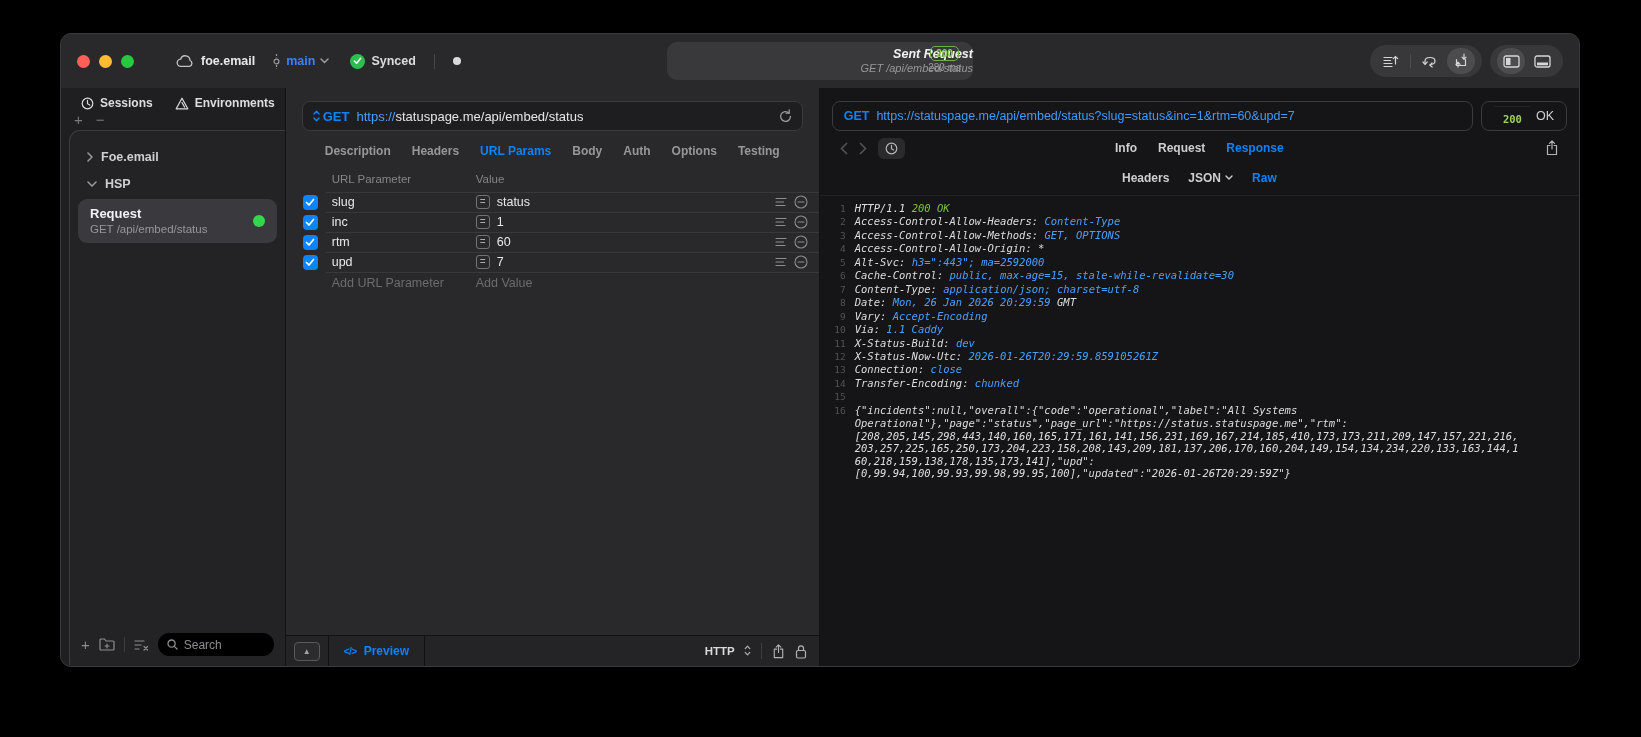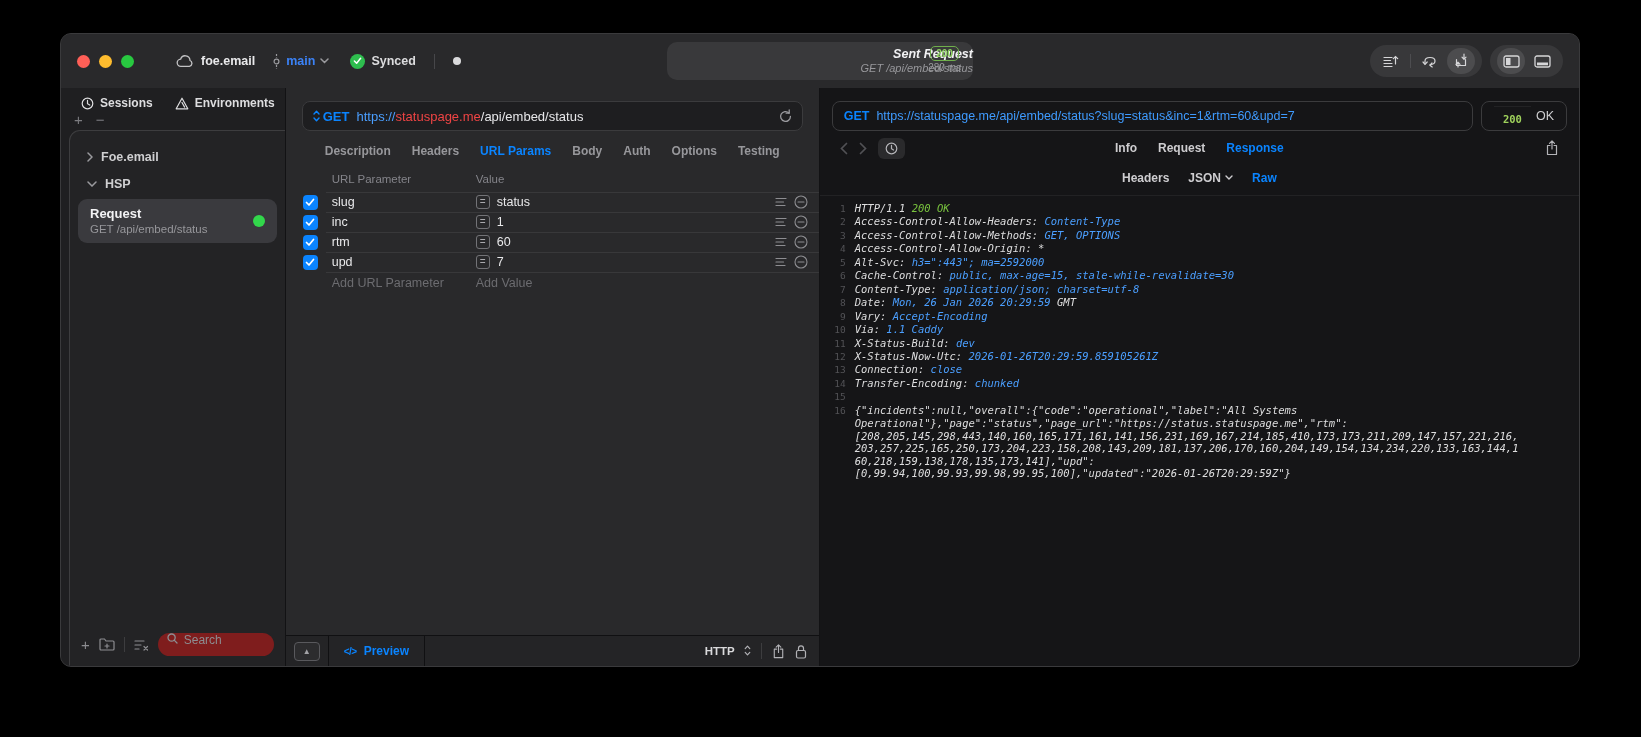--- a/index.html
+++ b/index.html
@@ -44,29 +44,29 @@
   .sb-inner{margin-left:8px;margin-top:3px;flex:1;border-top-left-radius:11px;border-top:1px solid #3d3d3f;
             border-left:1px solid #3d3d3f;background:#232325;display:flex;flex-direction:column;padding-top:13px;min-height:0;}
   .tree-item{display:flex;align-items:center;gap:8px;padding:6px 10px 7px 17px;font-size:12.5px;color:#cfcfd1;font-weight:700;}
   .tree-item .chev{color:#9a9a9e;display:flex;}
   .req-card{margin:1px 8px 0;background:#3a3a3e;border-radius:9px;padding:7px 12px 8px;position:relative;}
   .req-card .t{font-size:13px;font-weight:700;color:#f2f2f4;}
   .req-card .s{font-size:11.5px;color:#97979b;margin-top:2px;}
   .req-dot{position:absolute;right:12px;top:50%;transform:translateY(-50%);width:12px;height:12px;border-radius:50%;background:#32d74b;}
   .sb-bottom{margin-top:auto;display:flex;align-items:center;gap:9px;padding:8px 11px 10px 11px;color:#8d8d91;}
   .sb-sep{width:1px;height:15px;background:#3d3d3f;}
-  .search-pill{flex:1;height:23px;background:#7f1d1d;border-radius:12px;display:flex;gap:6px;padding:0 9px;
+  .search-pill{flex:1;height:23px;background:#000000;border-radius:12px;display:flex;align-items:center;gap:6px;padding:0 9px;
                color:#8d8d91;font-size:12px;}
   
   .middle{flex:0 0 533px;background:#29292b;border-left:1px solid #121214;border-right:1px solid #121214;
           display:flex;flex-direction:column;position:relative;min-height:0;}
   .url-bar{margin:13px 16px 0;height:30px;background:#1e1e20;border:1px solid #3b3b3d;border-radius:8px;
            display:flex;align-items:center;padding:0 10px;gap:7px;font-size:13px;box-sizing:border-box;}
   .method{color:#0a84ff;font-weight:700;display:flex;align-items:center;gap:3px;}
-  .u-scheme{color:#4b9fff}.u-host{color:#ef4444}.u-path{color:#e7e7e9}
+  .u-scheme{color:#4b9fff}.u-host{color:#e5e5e5}.u-path{color:#e7e7e9}
   .reload{margin-left:auto;color:#9a9a9e;}
   .req-tabs{display:flex;justify-content:center;gap:21px;padding:13px 0 10px;font-size:12px;color:#97979b;font-weight:600;}
   .req-tabs .active{color:#0a84ff;}
   .pt-head,.pt-row,.pt-add{display:grid;grid-template-columns:46px 144px 1fr 52px;align-items:center;}
   .pt-head{font-size:11.5px;color:#84848a;padding:5px 0 7px;}
   .pt-row{height:20px;font-size:12.5px;color:#e8e8ea;position:relative;}
   .pt-row::before,.pt-add::before{content:"";position:absolute;left:40px;right:0;top:0;border-top:1px solid #38383a;}
   .pt-add{height:22px;font-size:12.5px;color:#6c6c70;position:relative;}
   .cb-col{display:flex;justify-content:flex-start;padding-left:17px;}
   .cb{width:15px;height:15px;border-radius:4px;background:#0a84ff;display:flex;align-items:center;justify-content:center;}

